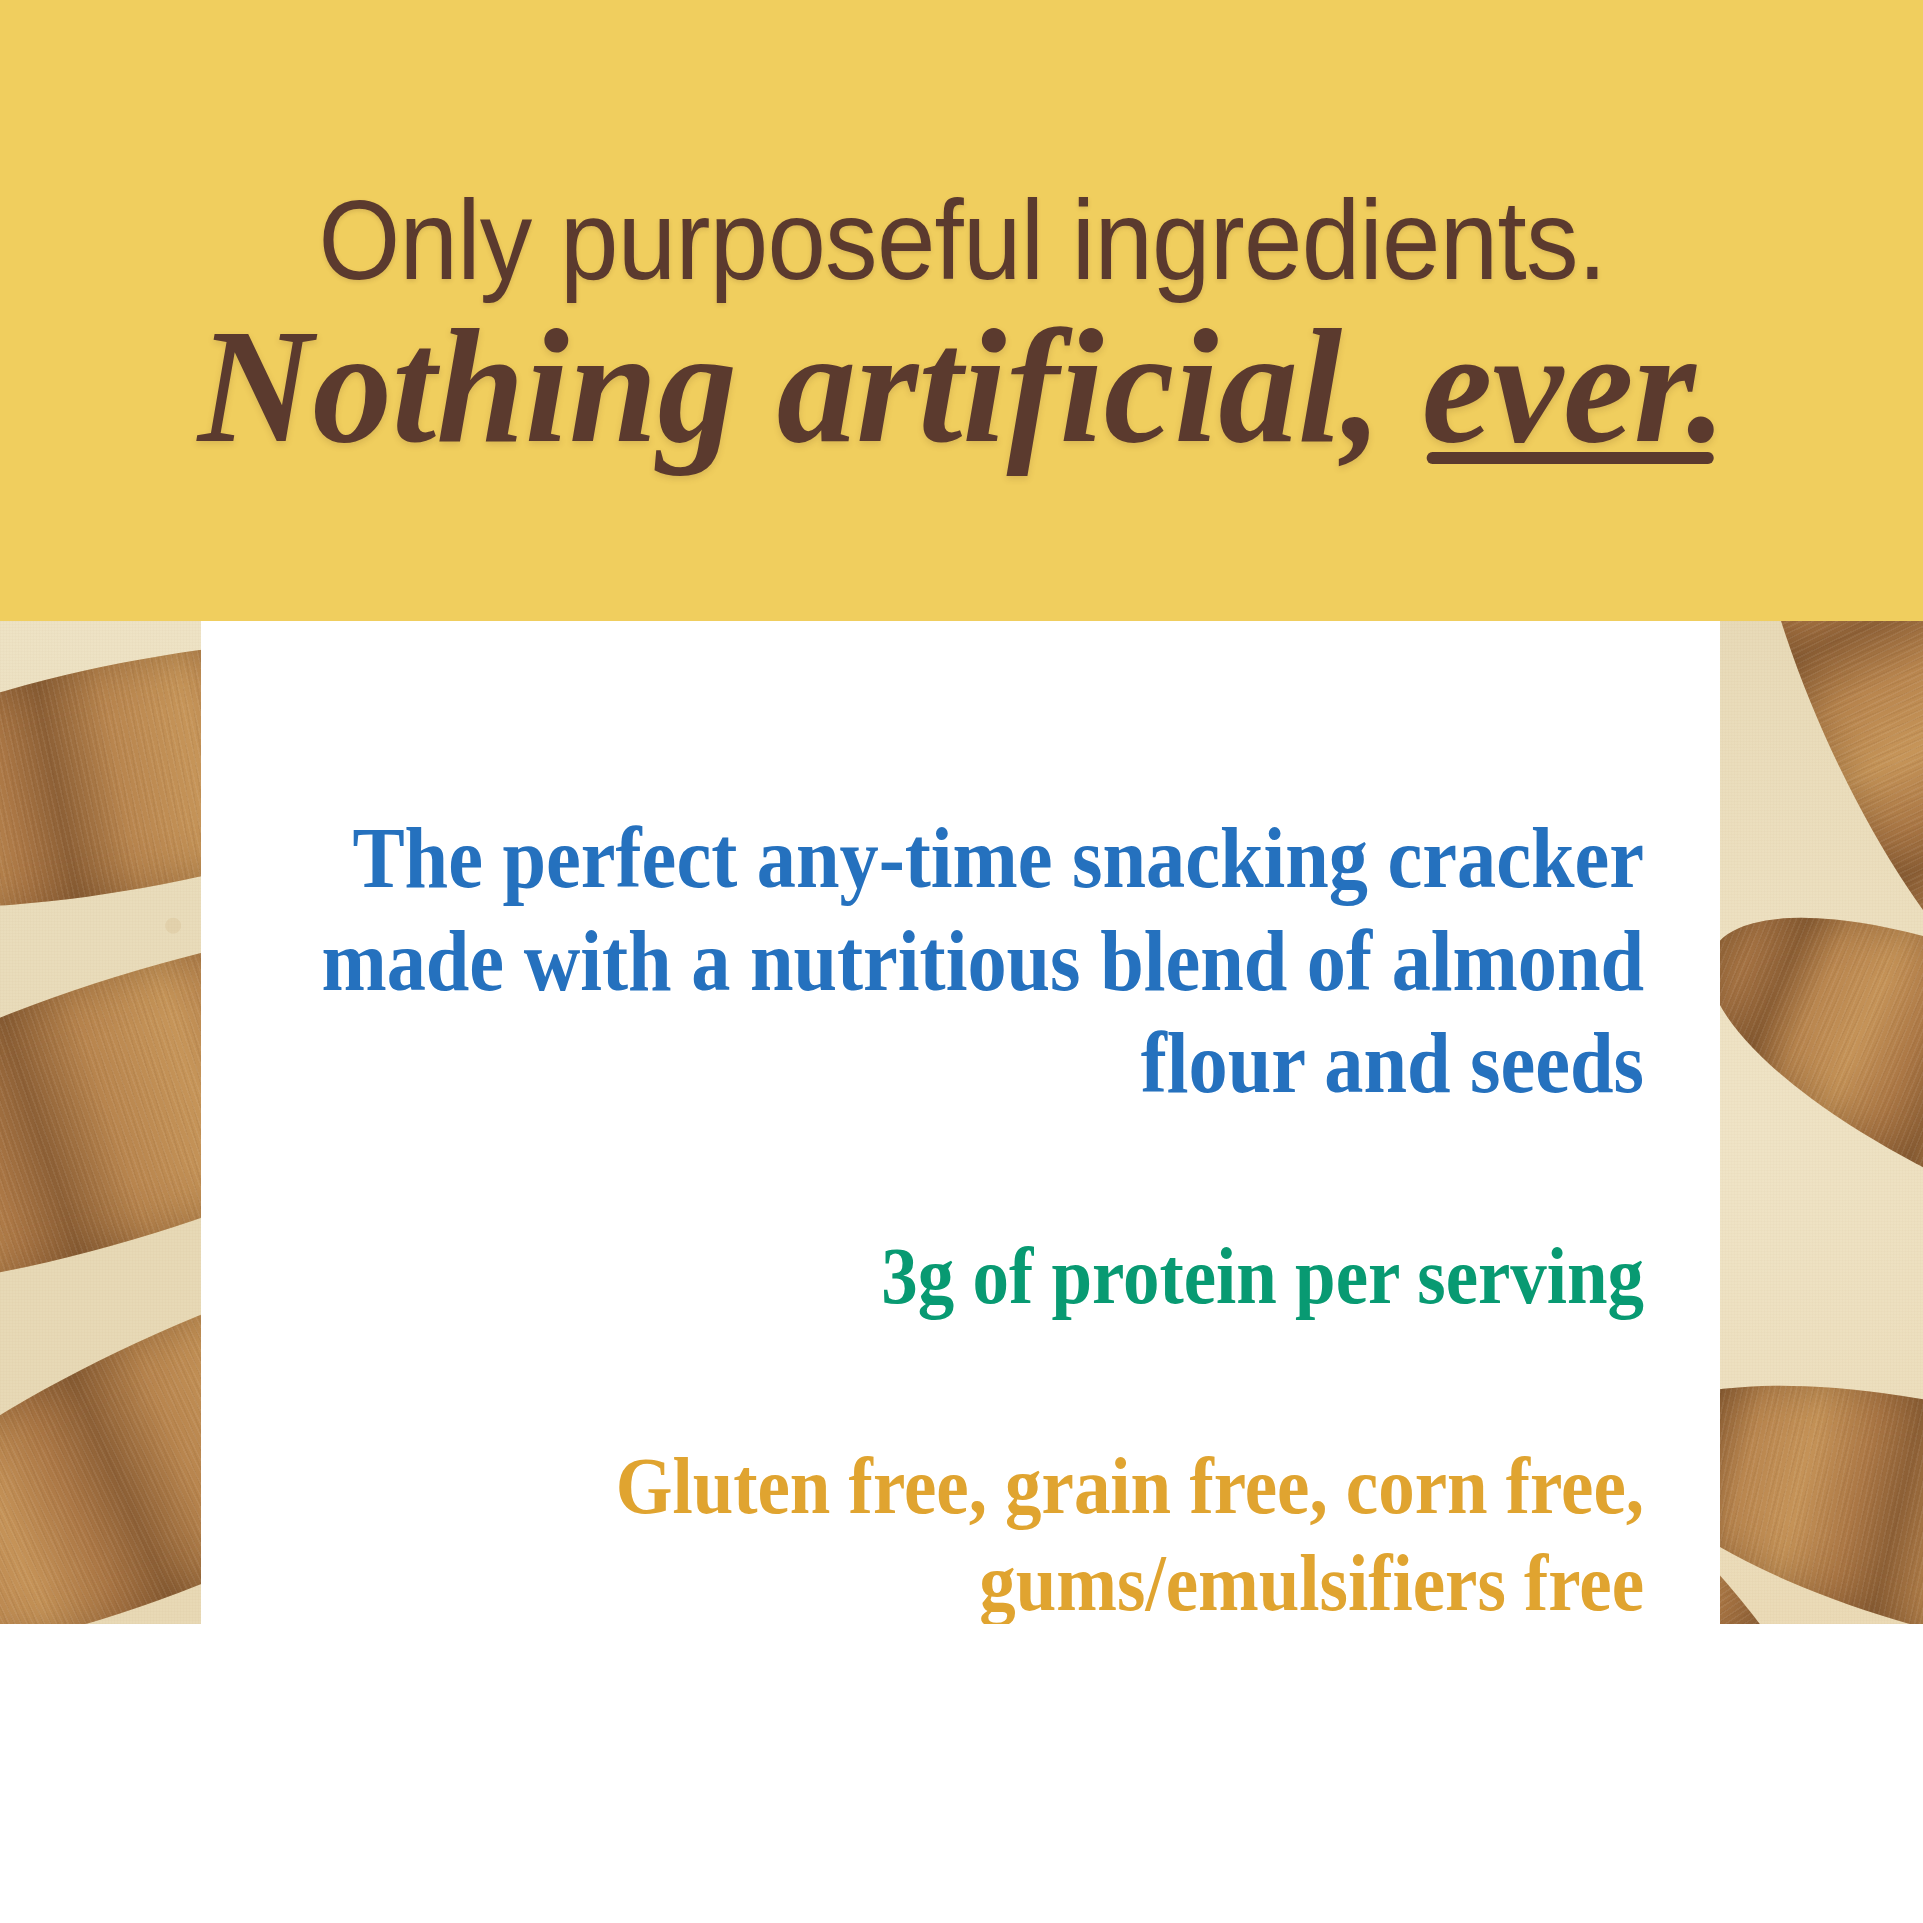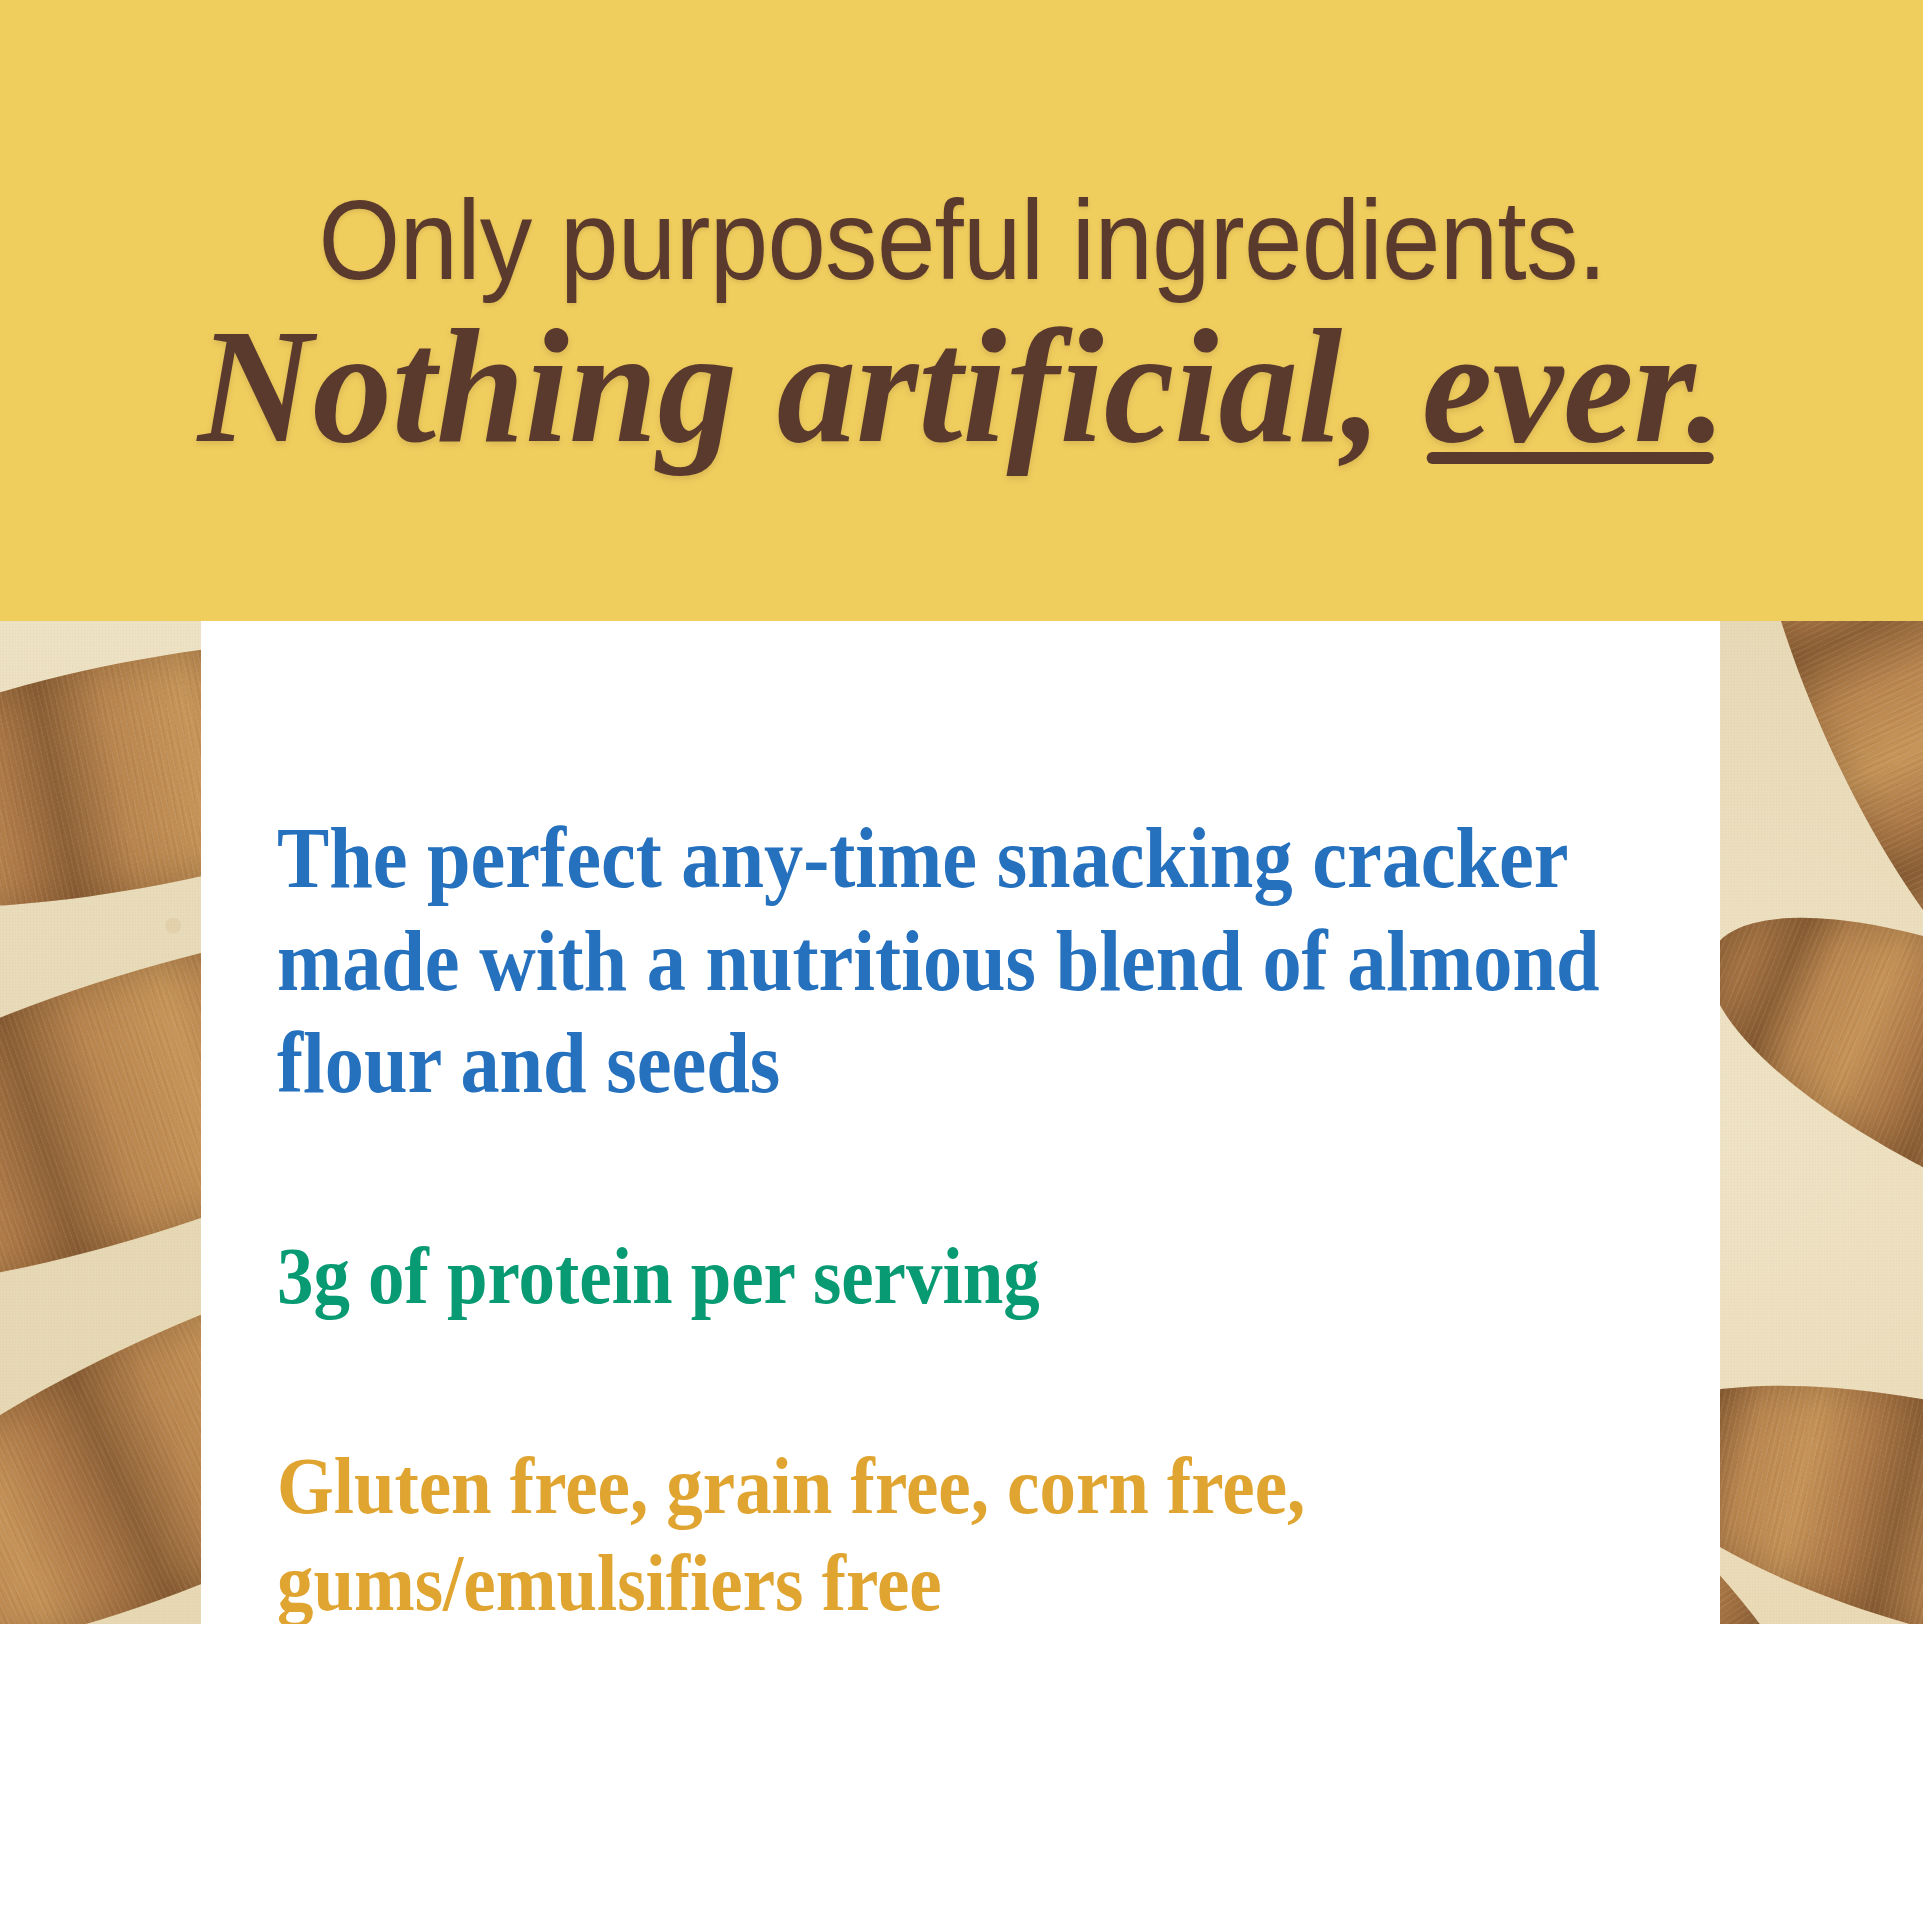--- a/index.html
+++ b/index.html
@@ -181,21 +181,21 @@
     top: 621px;
     width: 1519px;
     height: 1102px;
     background: #ffffff;
   }
   .card-inner {
     position: absolute;
     left: 0;
     top: 186px;
     width: 100%;
-    text-align: left;
+    text-align: right;
   }
   .para {
     font-family: "Liberation Serif", "DejaVu Serif", serif;
     font-weight: 700;
     line-height: 1.18;
     letter-spacing: 0px;
     transform: scaleX(.90);
   }
   .para-blue {
     color: #2571BE;

